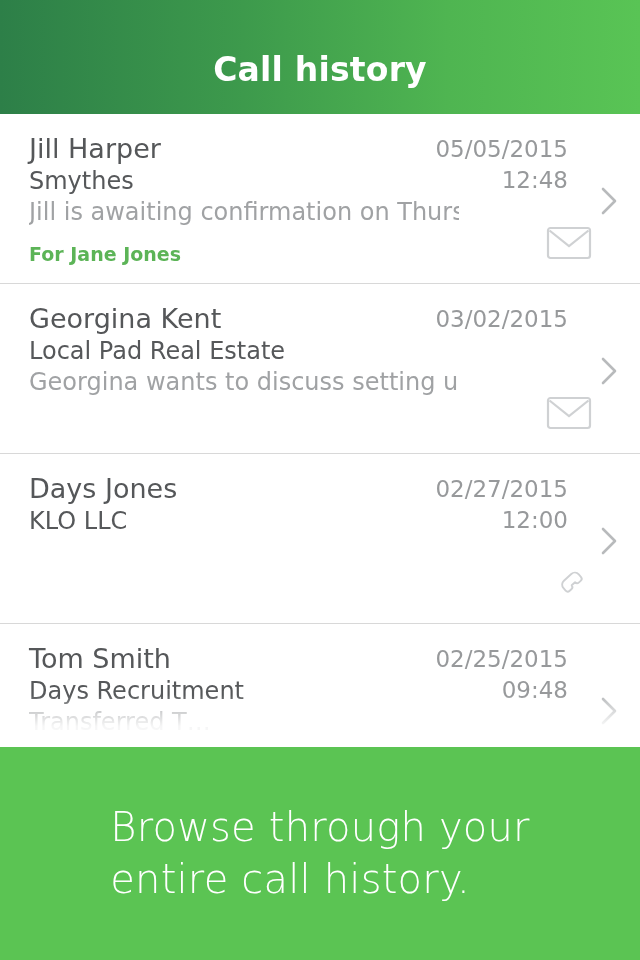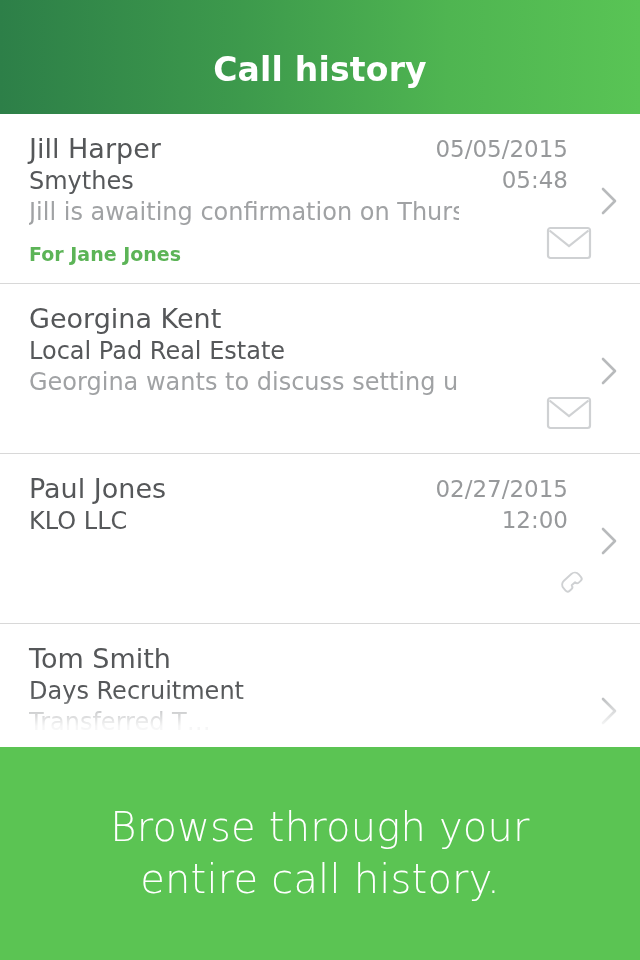--- a/index.html
+++ b/index.html
@@ -128,21 +128,20 @@
   .banner {
     position: absolute;
     left: 0;
     top: 747px;
     width: 640px;
     height: 213px;
     background: #5bc453;
     display: flex;
     align-items: center;
     justify-content: center;
-    text-align: center;
   }
   .banner-text {
     color: #ffffff;
     font-size: 40px;
     font-weight: 300;
     line-height: 1.28;
     letter-spacing: 0.2px;
     padding: 0 40px;
   }
 </style>
@@ -157,21 +156,21 @@
 
   <div class="call-item">
     <div class="ci-left">
       <div class="ci-name">Jill Harper</div>
       <div class="ci-company">Smythes</div>
       <div class="ci-preview">Jill is awaiting confirmation on Thursday’s…</div>
     </div>
     <div class="ci-tag">For Jane Jones</div>
     <div class="ci-meta">
       <div>05/05/2015</div>
-      <div>05:48</div>
+      <div>12:48</div>
     </div>
     <div class="ci-type-icon envelope">
       <svg viewBox="0 0 46 36" fill="none" stroke="currentColor" stroke-width="2.2">
         <rect x="2" y="3" width="42" height="30" rx="2.5"></rect>
         <path d="M3.5 5.5 L23 21 L42.5 5.5"></path>
       </svg>
     </div>
     <div class="ci-chevron">
       <svg viewBox="0 0 26 34" fill="none" stroke="currentColor" stroke-width="2.6" stroke-linecap="round" stroke-linejoin="round">
         <path d="M7 5 L19 17 L7 29"></path>
@@ -179,37 +178,38 @@
     </div>
   </div>
 
   <div class="call-item no-tag">
     <div class="ci-left">
       <div class="ci-name">Georgina Kent</div>
       <div class="ci-company">Local Pad Real Estate</div>
       <div class="ci-preview">Georgina wants to discuss setting up a trial…</div>
     </div>
     <div class="ci-meta">
+      <div>03/02/2015</div>
     </div>
     <div class="ci-type-icon envelope">
       <svg viewBox="0 0 46 36" fill="none" stroke="currentColor" stroke-width="2.2">
         <rect x="2" y="3" width="42" height="30" rx="2.5"></rect>
         <path d="M3.5 5.5 L23 21 L42.5 5.5"></path>
       </svg>
     </div>
     <div class="ci-chevron">
       <svg viewBox="0 0 26 34" fill="none" stroke="currentColor" stroke-width="2.6" stroke-linecap="round" stroke-linejoin="round">
         <path d="M7 5 L19 17 L7 29"></path>
       </svg>
     </div>
   </div>
 
   <div class="call-item no-tag">
     <div class="ci-left">
-      <div class="ci-name">Paul Jones</div>
+      <div class="ci-name">Days Jones</div>
       <div class="ci-company">KLO LLC</div>
     </div>
     <div class="ci-meta">
       <div>02/27/2015</div>
       <div>12:00</div>
     </div>
     <div class="ci-type-icon phone">
       <svg viewBox="0 0 46 40" fill="none" stroke="currentColor" stroke-width="2.1" stroke-linejoin="round">
         <g transform="rotate(-42 23 20)">
           <path d="M9 14.5
@@ -234,20 +234,24 @@
       </svg>
     </div>
   </div>
 
   <div class="call-item no-tag">
     <div class="ci-left">
       <div class="ci-name">Tom Smith</div>
       <div class="ci-company">Days Recruitment</div>
       <div class="ci-preview">Transferred T…</div>
     </div>
+    <div class="ci-meta">
+      <div>02/25/2015</div>
+      <div>09:48</div>
+    </div>
     <div class="ci-chevron">
       <svg viewBox="0 0 26 34" fill="none" stroke="currentColor" stroke-width="2.6" stroke-linecap="round" stroke-linejoin="round">
         <path d="M7 5 L19 17 L7 29"></path>
       </svg>
     </div>
   </div>
 
 </div>
 
 <div style="position:absolute;left:0;top:695px;width:640px;height:52px;

